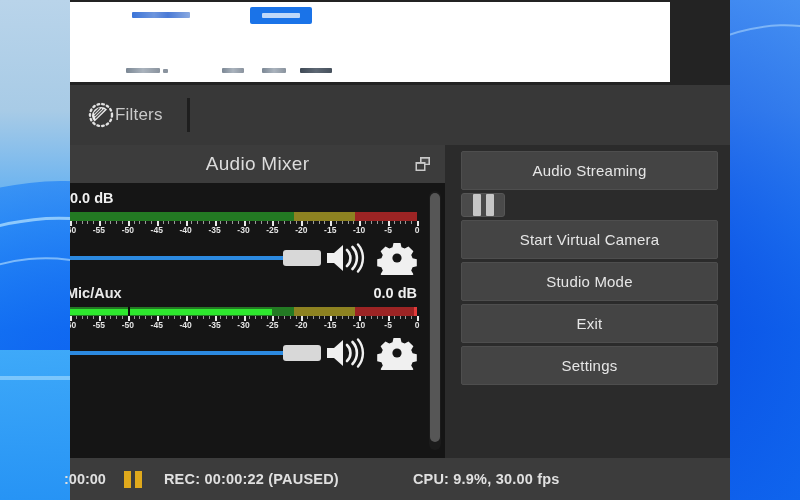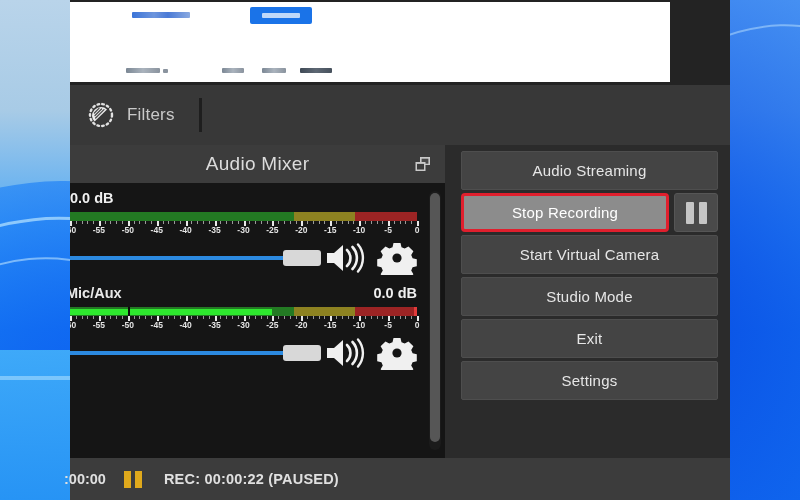--- a/index.html
+++ b/index.html
@@ -63,21 +63,21 @@
              background:linear-gradient(90deg,#7b8794,#aab3bd,#8a939e); }
   .pvf1 { left:56px;  top:66px; width:34px; }
   .pvf1b{ left:93px;  top:67px; width:5px; height:4px; background:#8a939e; }
   .pvf2 { left:152px; top:66px; width:22px; }
   .pvf3 { left:192px; top:66px; width:24px; }
   .pvf4 { left:230px; top:66px; width:32px; background:linear-gradient(90deg,#3f4a56,#5d6773,#47515d); }
 
   
   #toolbar { height:60px; background:#383838; display:flex; align-items:center;
              padding-left:18px; flex-shrink:0; }
-  #filters-btn { display:flex; align-items:center; gap:13px; cursor:default; }
+  #filters-btn { display:flex; align-items:center; gap:1px; cursor:default; }
   .filters-icon { width:26px; height:26px; position:relative; flex-shrink:0; }
   #filters-label { color:#c9c9c9; font-size:17px; letter-spacing:.2px; }
   .tb-sep { width:3px; height:34px; background:#1e1e1e; margin-left:24px; }
 
   
   #docks { flex:1; display:flex; min-height:0; background:#2b2b2b; }
   .dock { display:flex; flex-direction:column; min-height:0; }
   #dock-mixer { width:375px; }
   #dock-controls { flex:1; border-left:4px solid #2b2b2b; }
   .dock-title { height:38px; background:#3c3c3c; display:flex; align-items:center;
@@ -433,21 +433,20 @@
         </div>
       </div>
     </div>
 
     <div class="dock" id="dock-controls">
       <div id="controls-body">
           <div class="ctl-row">
             <div class="ctl-btn">Audio Streaming</div>
           </div>
           <div class="ctl-row">
-            <div class="ctl-btn highlight">Stop Recording</div>
             <div id="pause-btn">
               <i></i>
               <i></i>
             </div>
           </div>
           <div class="ctl-row">
             <div class="ctl-btn">Start Virtual Camera</div>
           </div>
           <div class="ctl-row">
             <div class="ctl-btn">Studio Mode</div>
@@ -462,14 +461,15 @@
     </div>
   </div>
 
   <div id="statusbar">
     <span id="sb-time">:00:00</span>
     <span id="sb-pause">
         <i></i>
         <i></i>
       </span>
     <span id="sb-rec">REC: 00:00:22 (PAUSED)</span>
+    <span id="sb-cpu">CPU: 9.9%, 30.00 fps</span>
   </div>
 </div>
 
 </body></html>

